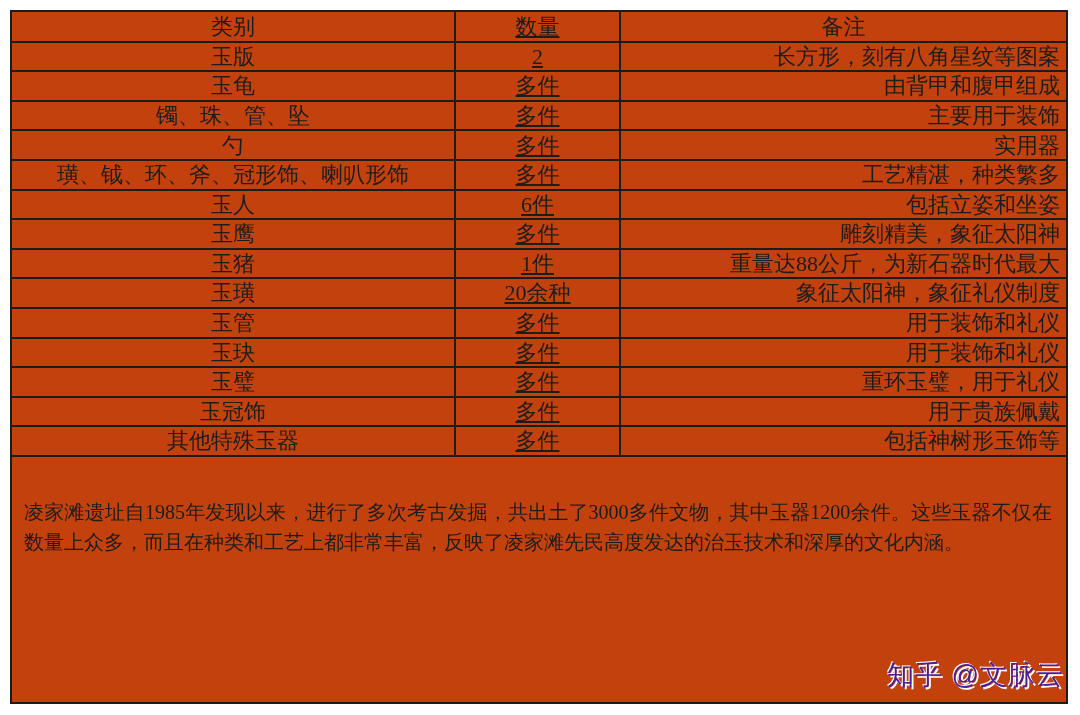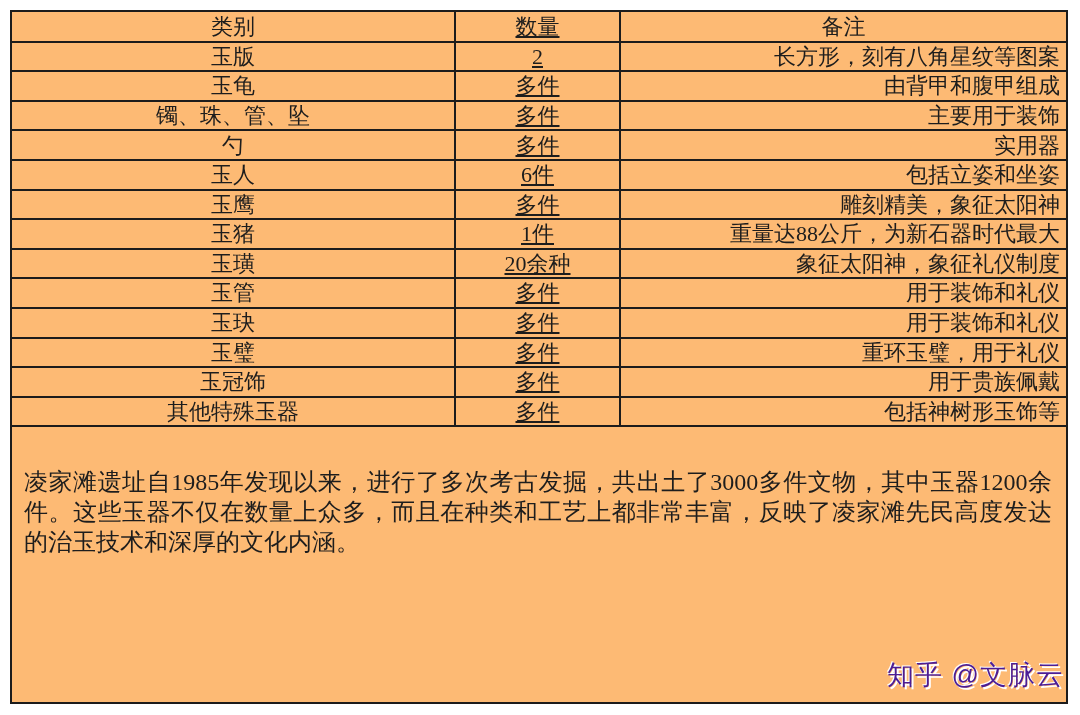--- a/index.html
+++ b/index.html
@@ -13,21 +13,21 @@
     overflow: hidden;
   }
   .frame {
     position: absolute;
     left: 10px;
     top: 10px;
     width: 1058px;
     height: 694px;
     border: 2px solid #1c1c1c;
     box-sizing: border-box;
-    background: #fdba74;
+    background: #c2410c;
   }
   table.jade-table {
     width: 100%;
     border-collapse: collapse;
     table-layout: fixed;
   }
   table.jade-table th,
   table.jade-table td {
     border: 2px solid #1c1c1c;
     height: 29.6px;
@@ -46,21 +46,21 @@
   .col-category { width: 443px; }
   .col-quantity { width: 165px; }
   .col-note     { width: auto; }
   td.cell-category, th.h-category { text-align: center; }
   td.cell-quantity, th.h-quantity { text-align: center; text-decoration: underline; }
   th.h-note { }
   td.cell-note { text-align: right; padding-left: 8px; }
   .note-block {
     box-sizing: border-box;
     padding: 40px 14px 18px 12px;
-    font-size: 24px;
+    font-size: 20px;
     line-height: 30px;
     text-align: justify;
     color: #1d1d1d;
   }
   .watermark {
     position: absolute;
     right: 16px;
     bottom: 22px;
     font-family: "Liberation Sans", "DejaVu Sans", sans-serif;
     font-size: 27px;
@@ -104,20 +104,25 @@
           <td class="cell-quantity">多件</td>
           <td class="cell-note">主要用于装饰</td>
         </tr>
 
         <tr>
           <td class="cell-category">勺</td>
           <td class="cell-quantity">多件</td>
           <td class="cell-note">实用器</td>
         </tr>
 
+        <tr>
+          <td class="cell-category">璜、钺、环、斧、冠形饰、喇叭形饰</td>
+          <td class="cell-quantity">多件</td>
+          <td class="cell-note">工艺精湛，种类繁多</td>
+        </tr>
 
         <tr>
           <td class="cell-category">玉人</td>
           <td class="cell-quantity">6件</td>
           <td class="cell-note">包括立姿和坐姿</td>
         </tr>
 
         <tr>
           <td class="cell-category">玉鹰</td>
           <td class="cell-quantity">多件</td>

